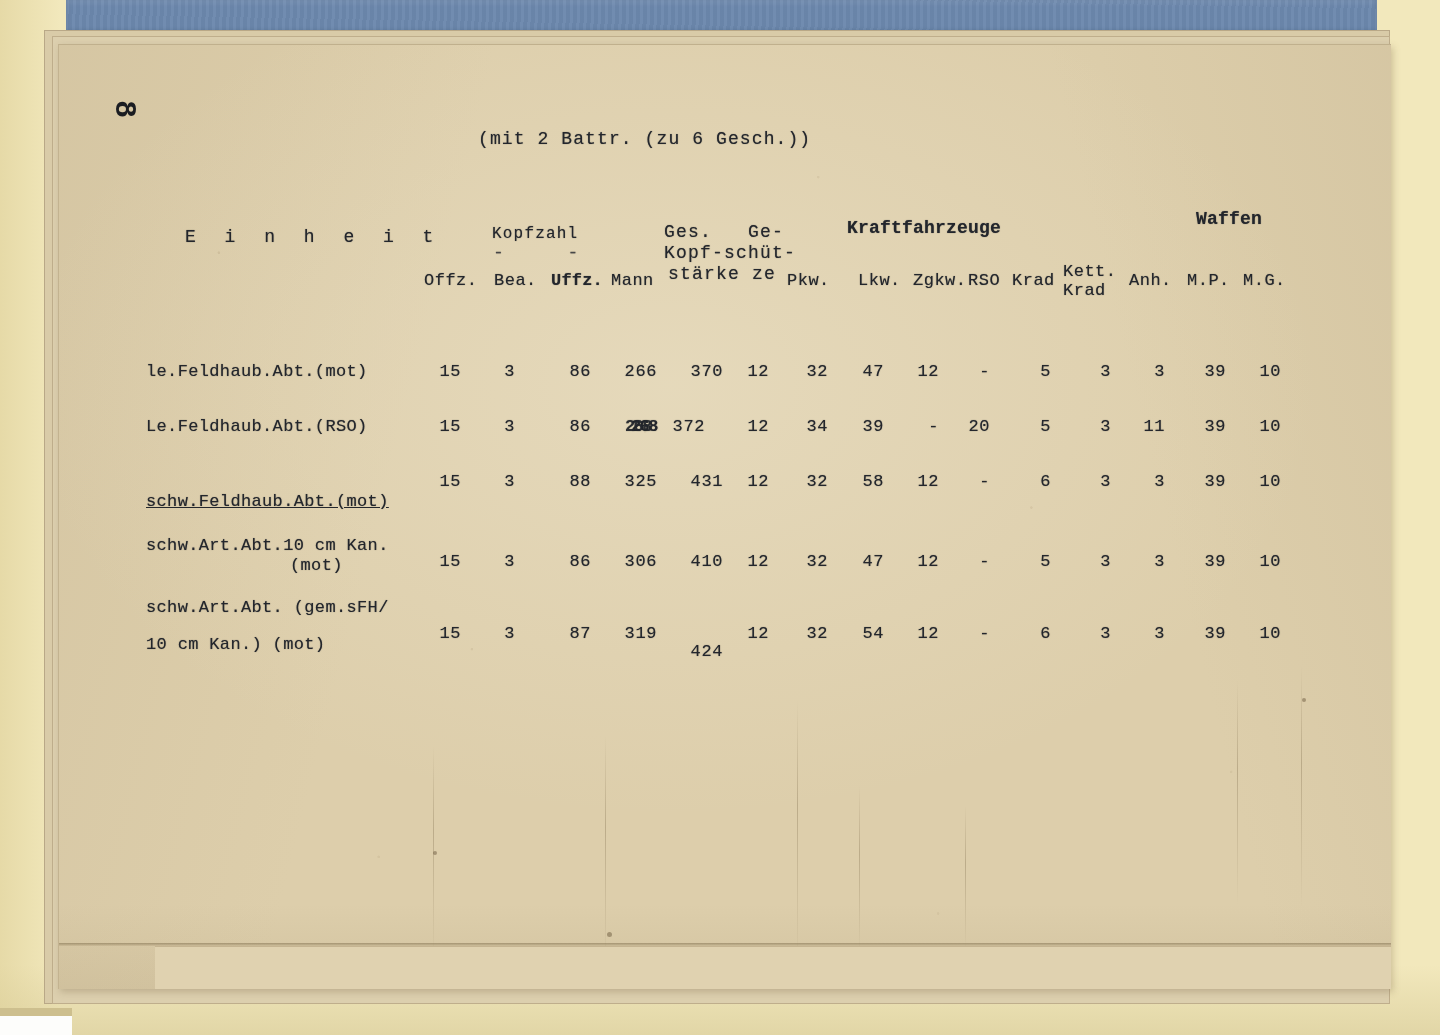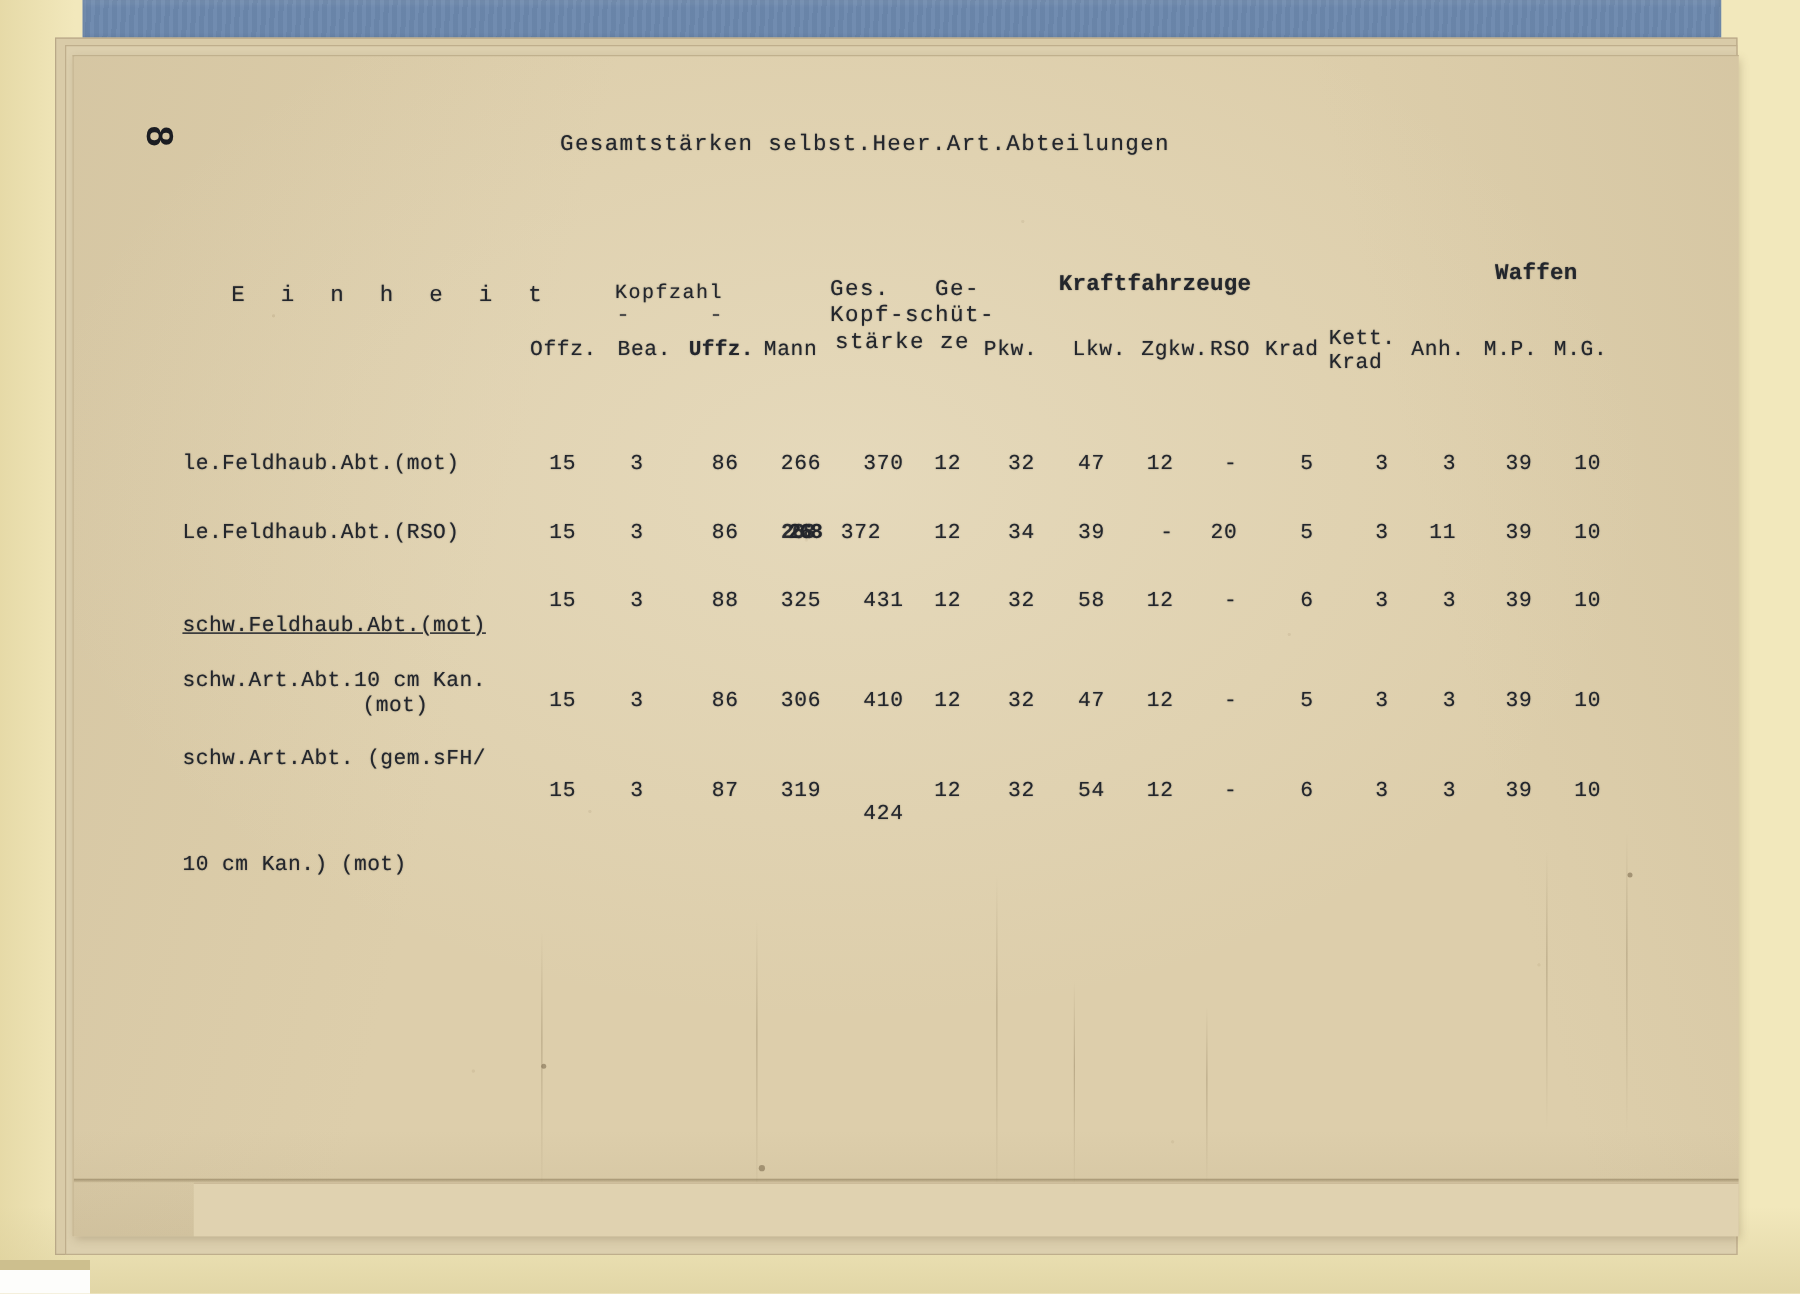--- a/index.html
+++ b/index.html
@@ -239,21 +239,21 @@
     <div class="dust" style="left:548px; top:887px; width:5px; height:5px;"></div>
     <div class="dust" style="left:374px; top:806px; width:4px; height:4px;"></div>
     <div class="dust" style="left:1243px; top:653px; width:4px; height:4px;"></div>
 
     <div class="sheet-seam"></div>
     <div class="sheet-seam-2"></div>
   </div>
 
   <div class="pagenum">8</div>
 
-  <div class="tw title-1">Gesamtstärken selbst.Heer.Art.Abteilungen</div>
+  <div class="tw title-2">(mit 2 Battr. (zu 6 Gesch.))</div>
 
   <div class="tw h-einheit">E i n h e i t</div>
   <div class="tw h-kopfzahl">Kopfzahl</div>
   <div class="tw h-kopf-dash faint">-  -</div>
 
   <div class="tw h-ges1"><span>Ges.</span>   <span>Ge-</span></div>
   <div class="tw h-ges2"><span>Kopf-</span><span>schüt-</span></div>
   <div class="tw h-ges3"><span>stärke</span> <span>ze</span></div>
 
   <div class="tw h-kfz bold">Kraftfahrzeuge</div>
@@ -334,21 +334,21 @@
       <div class="tw num" style="left: 768px; width: 60px; top: 552px;">32</div>
       <div class="tw num" style="left: 824px; width: 60px; top: 552px;">47</div>
       <div class="tw num" style="left: 879px; width: 60px; top: 552px;">12</div>
       <div class="tw num" style="left: 930px; width: 60px; top: 552px;">-</div>
       <div class="tw num" style="left: 991px; width: 60px; top: 552px;">5</div>
       <div class="tw num" style="left: 1051px; width: 60px; top: 552px;">3</div>
       <div class="tw num" style="left: 1105px; width: 60px; top: 552px;">3</div>
       <div class="tw num" style="left: 1166px; width: 60px; top: 552px;">39</div>
       <div class="tw num" style="left: 1221px; width: 60px; top: 552px;">10</div>
       <div class="tw rowlabel" style="left: 146px; top: 598px;">schw.Art.Abt. (gem.sFH/</div>
-      <div class="tw rowlabel" style="left: 146px; top: 635px; margin-top: 48px;">10 cm Kan.) (mot)</div>
+      <div class="tw rowlabel" style="left: 146px; top: 635px;">10 cm Kan.) (mot)</div>
       <div class="tw num" style="left: 401px; width: 60px; top: 624px;">15</div>
       <div class="tw num" style="left: 455px; width: 60px; top: 624px;">3</div>
       <div class="tw num" style="left: 531px; width: 60px; top: 624px;">87</div>
       <div class="tw num" style="left: 597px; width: 60px; top: 624px;">319</div>
       <div class="tw num" style="left: 663px; width: 60px; top: 642px;">424</div>
       <div class="tw num" style="left: 709px; width: 60px; top: 624px;">12</div>
       <div class="tw num" style="left: 768px; width: 60px; top: 624px;">32</div>
       <div class="tw num" style="left: 824px; width: 60px; top: 624px;">54</div>
       <div class="tw num" style="left: 879px; width: 60px; top: 624px;">12</div>
       <div class="tw num" style="left: 930px; width: 60px; top: 624px;">-</div>

